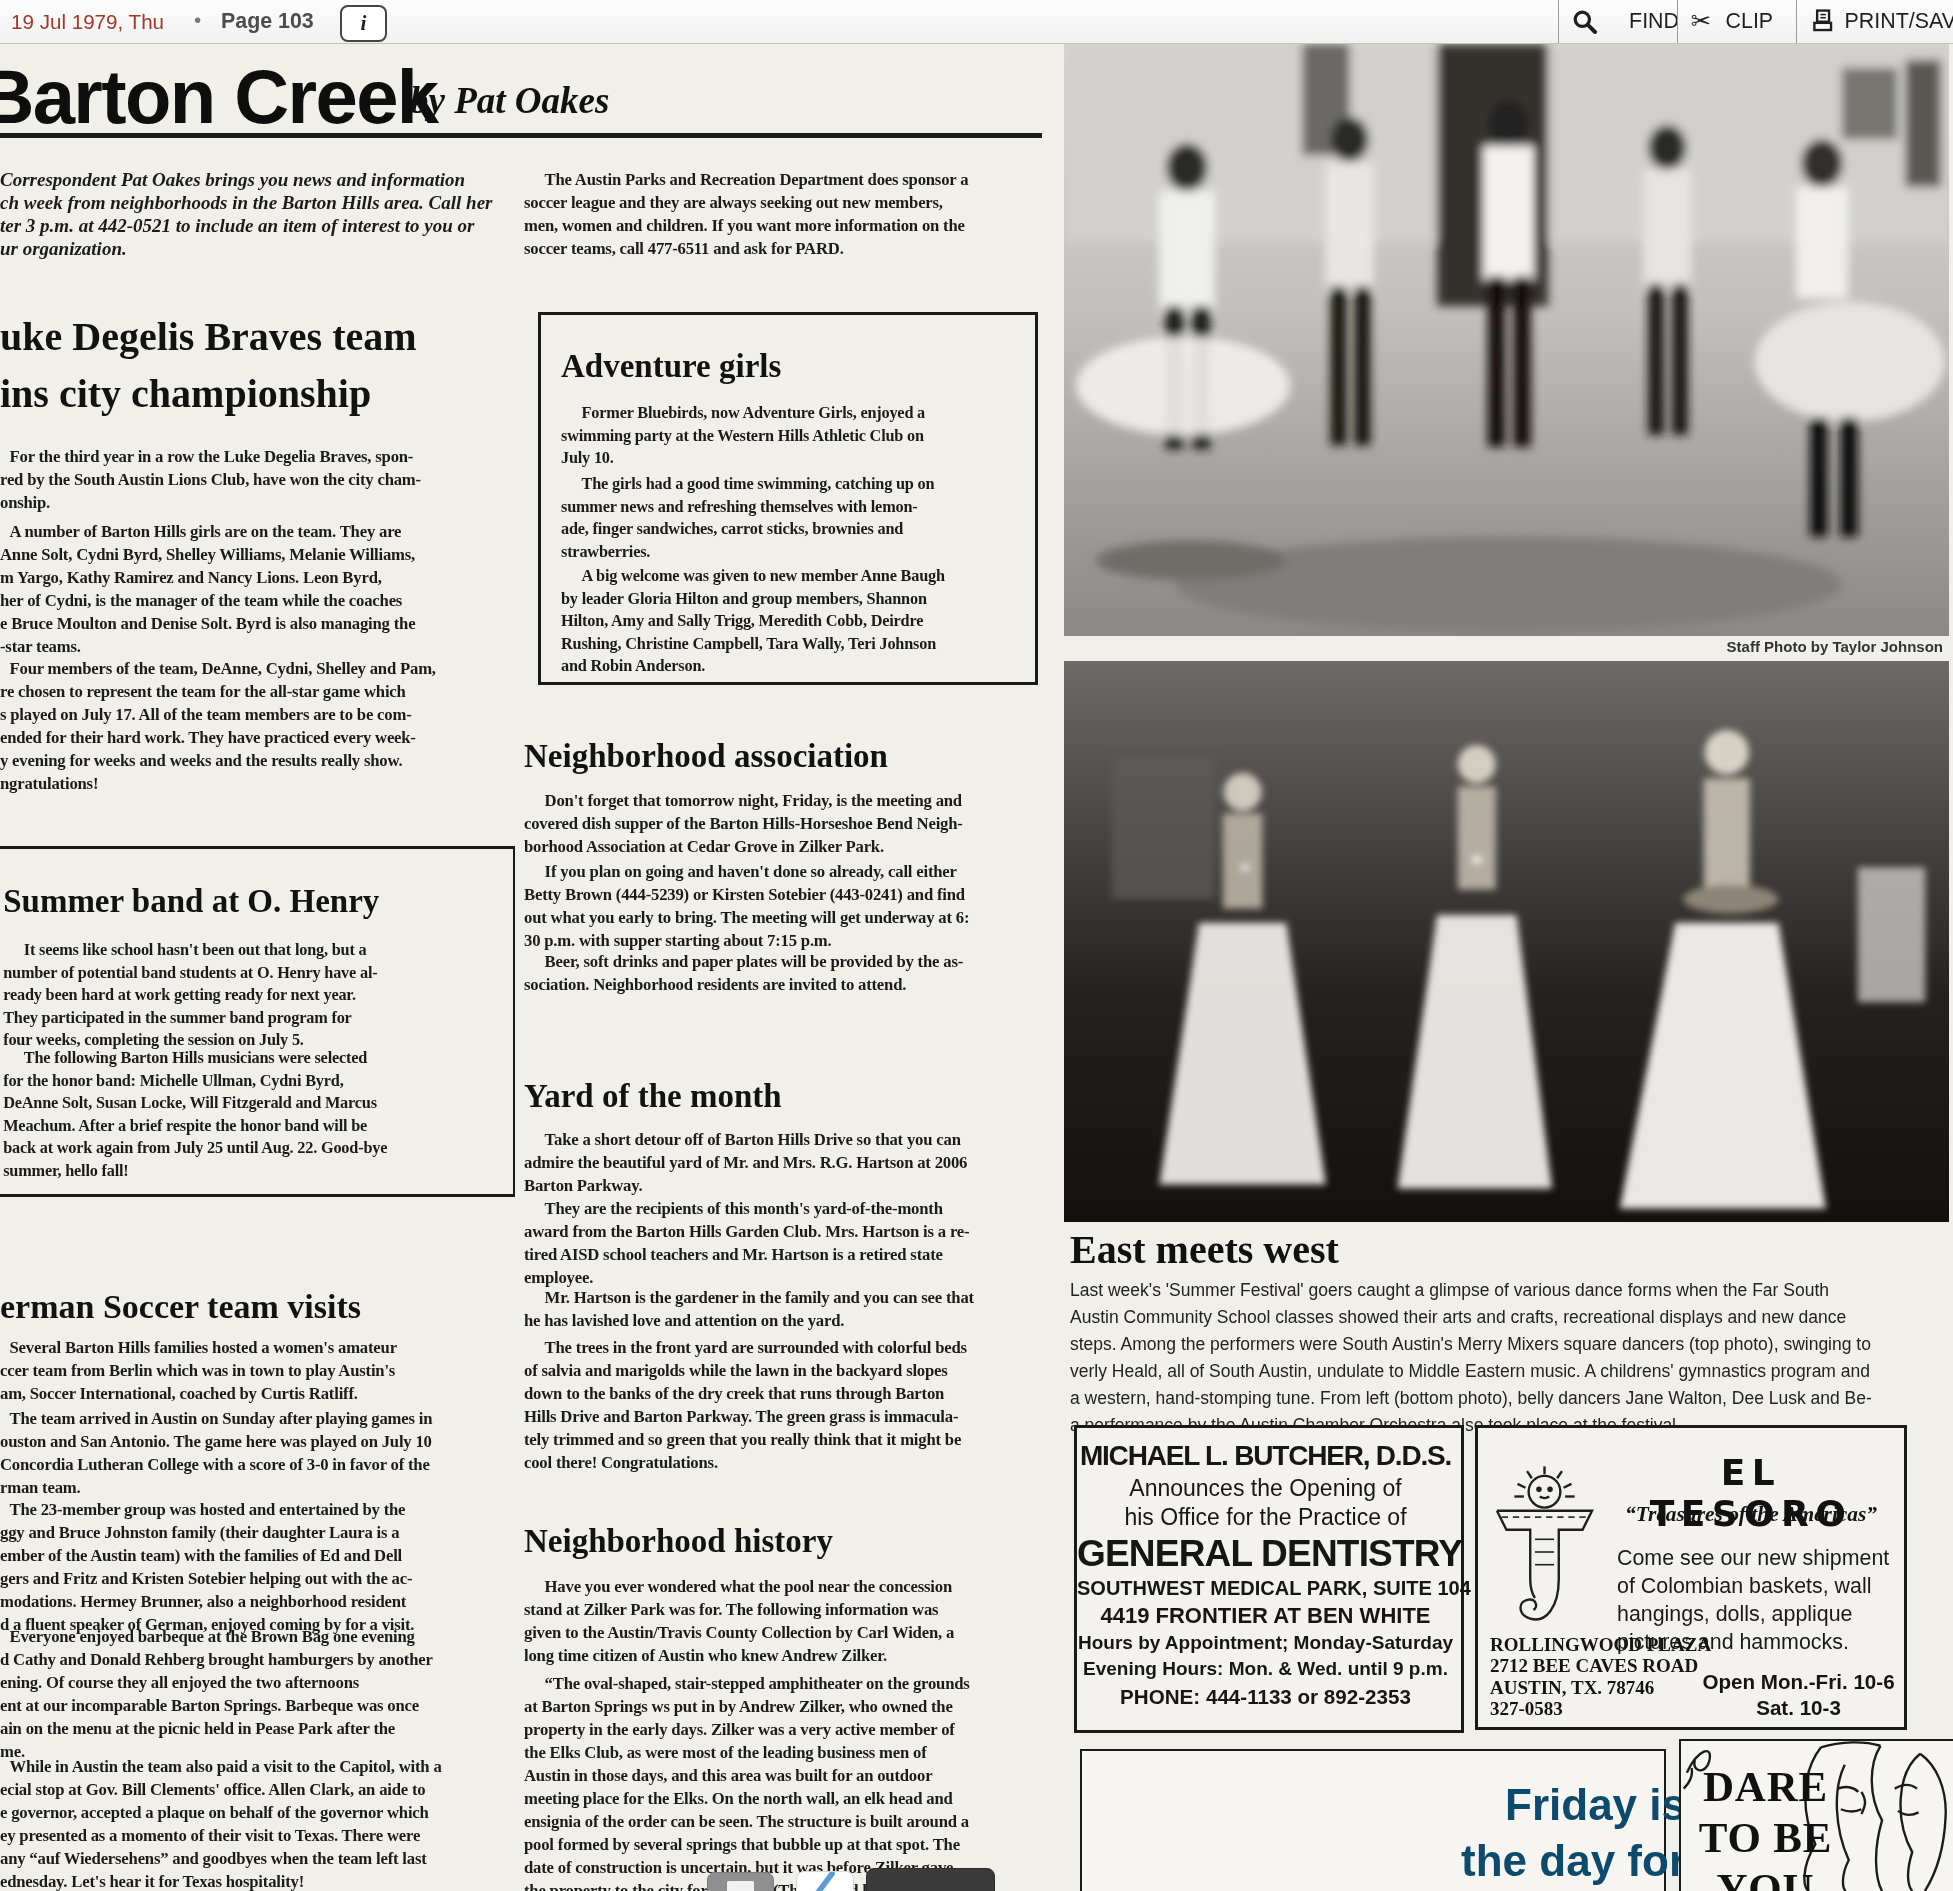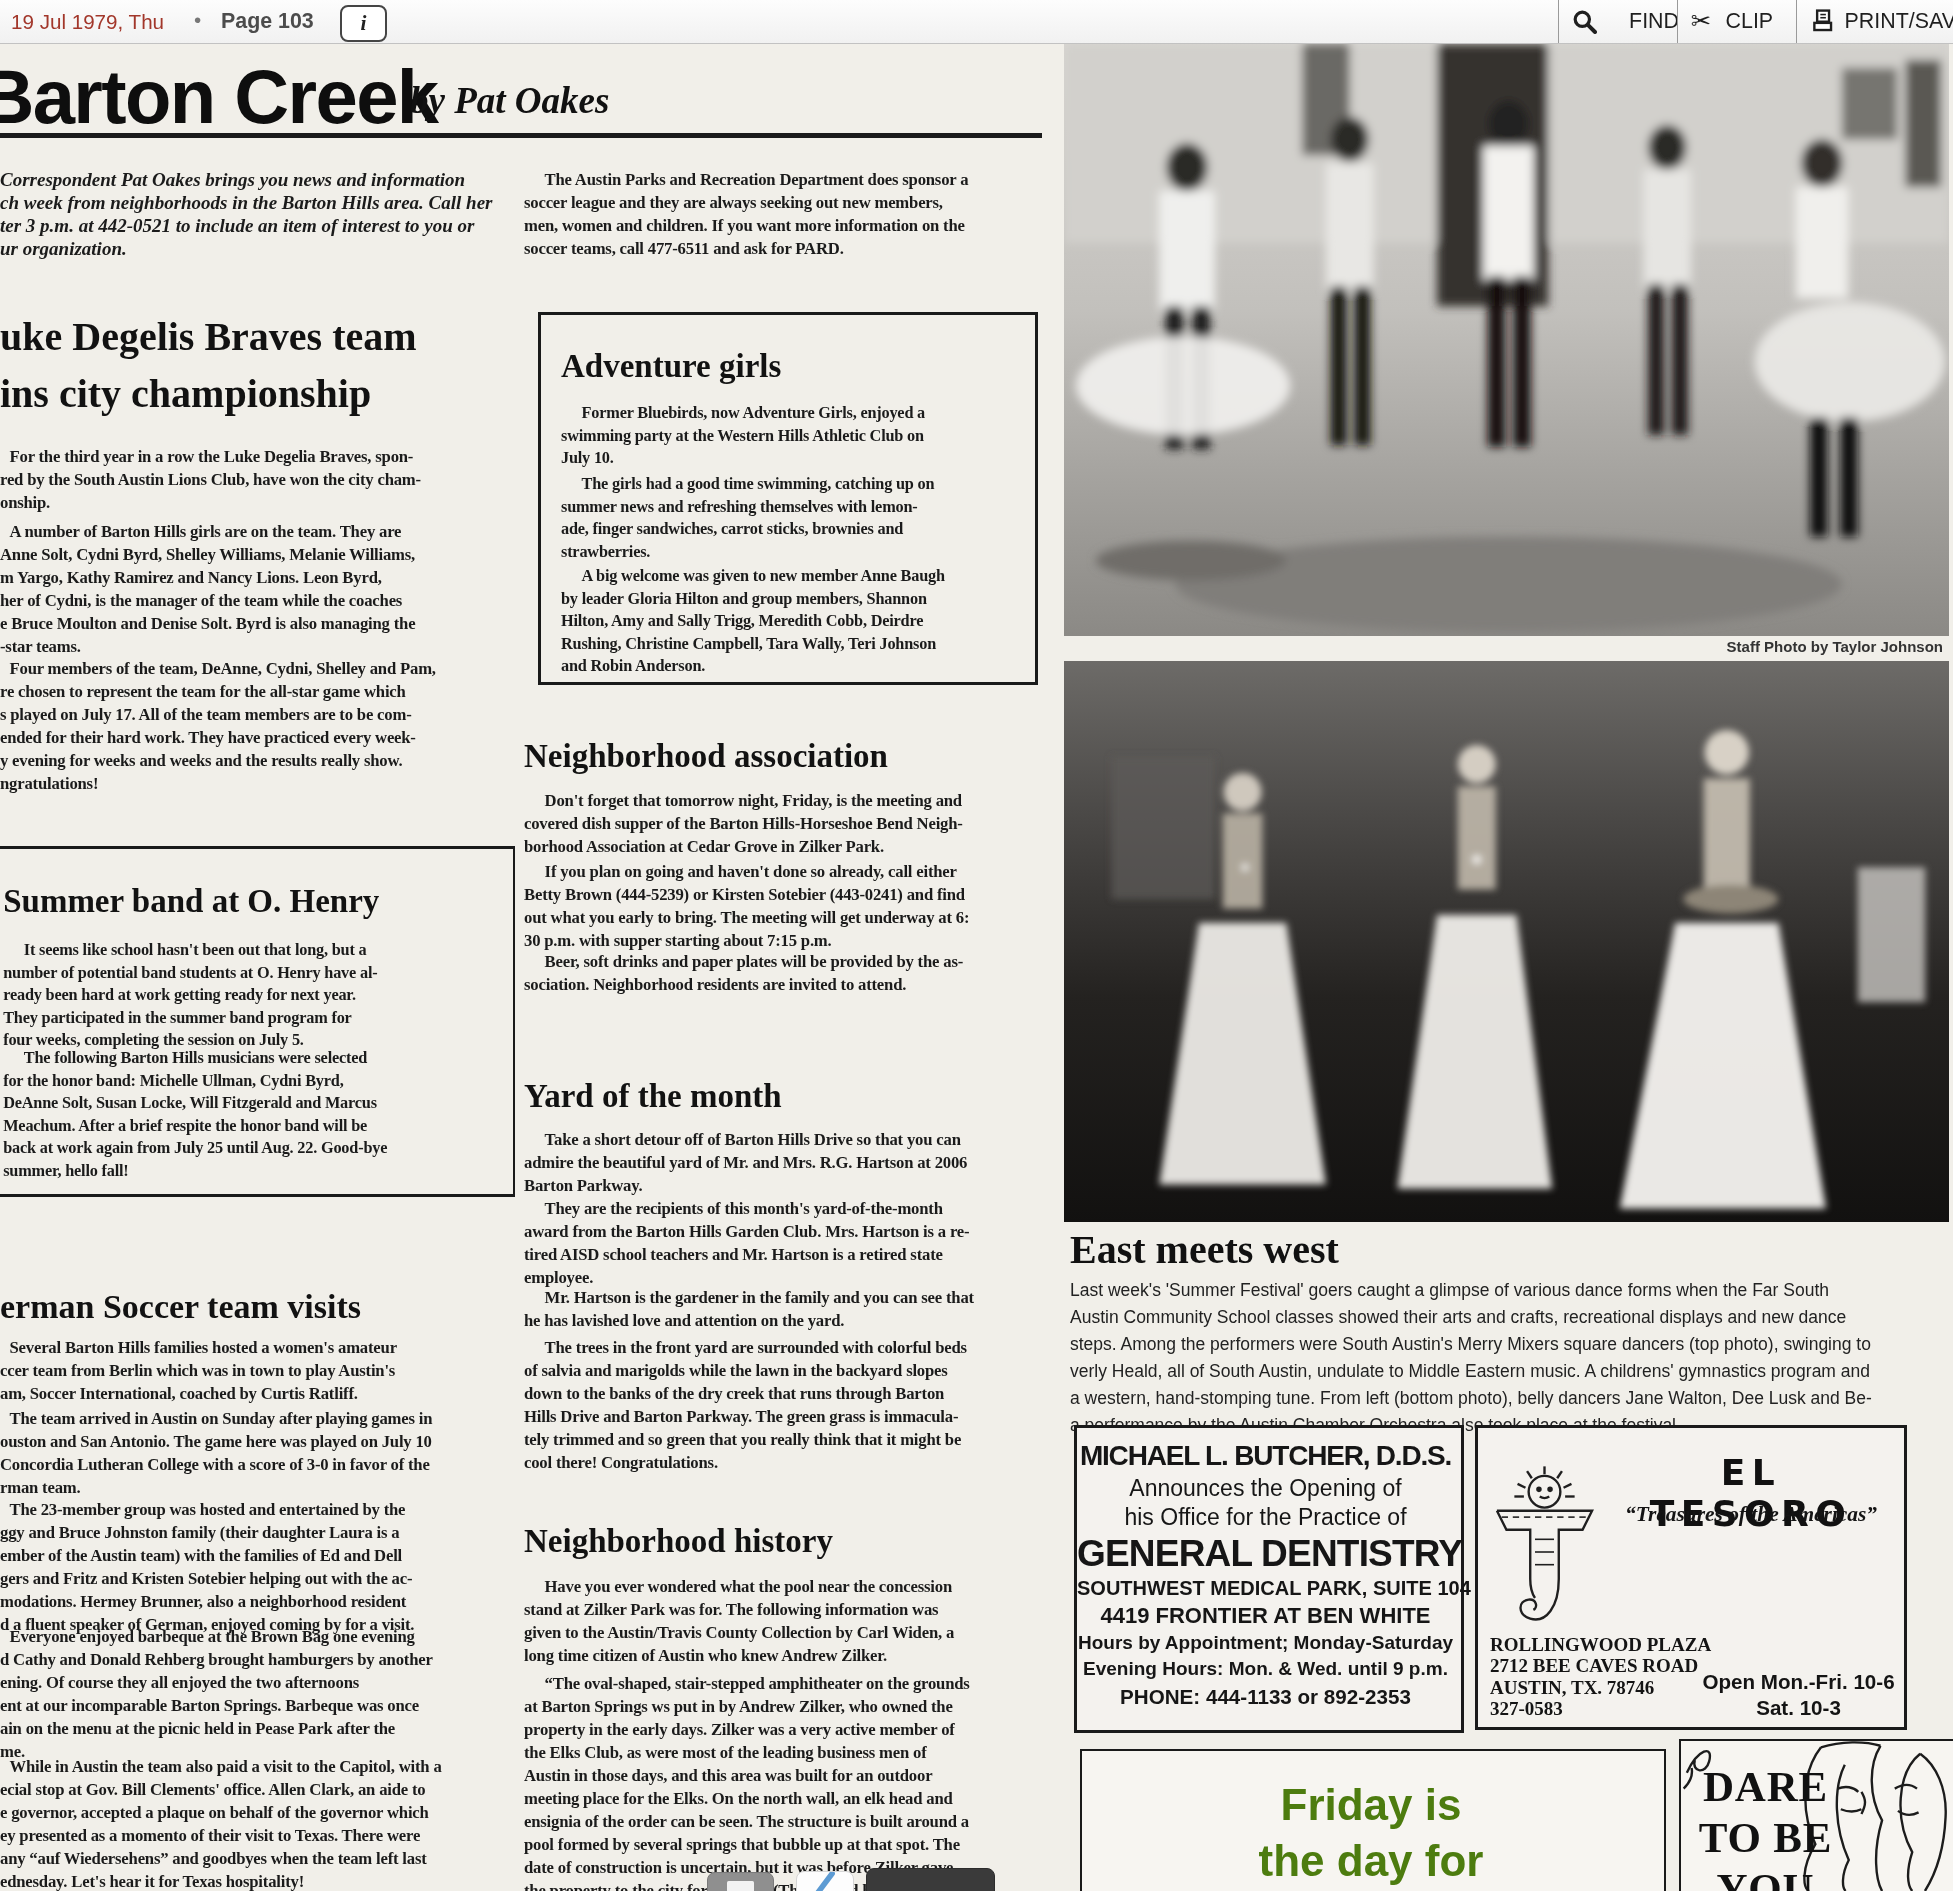--- a/index.html
+++ b/index.html
@@ -413,33 +413,39 @@
                 <line x1="58" y1="116" x2="82" y2="116"></line>
                 <line x1="58" y1="132" x2="82" y2="132"></line>
           </g>
         </g>
       </svg>
     </div>
     <div style="position:absolute;left:1612px;top:1452px;width:278px;text-align:center;color:#111;">
       <span id="tesoro-name">EL TESORO</span>
     </div>
     <div style="position:absolute;left:1612px;top:1502px;width:278px;text-align:center;font:italic bold 21.4px 'Liberation Serif',serif;color:#141414;">“Treasures of the Americas”</div>
+    <div style="position:absolute;left:1617px;top:1544px;font:21.4px/28px 'Liberation Sans',sans-serif;color:#1a1a1a;">
+          <div class="ln">Come see our new shipment</div>
+          <div class="ln">of Colombian baskets, wall</div>
+          <div class="ln">hangings, dolls, applique</div>
+          <div class="ln">pictures and hammocks.</div>
+        </div>
     <div style="position:absolute;left:1490px;top:1634px;font:bold 19px/21.4px 'Liberation Serif',serif;color:#141414;">
           <div class="ln">ROLLINGWOOD PLAZA</div>
           <div class="ln">2712 BEE CAVES ROAD</div>
           <div class="ln">AUSTIN, TX. 78746</div>
           <div class="ln">327-0583</div>
         </div>
     <div style="position:absolute;left:1699px;top:1669px;width:199px;text-align:center;font:bold 20.6px/26px 'Liberation Sans',sans-serif;color:#141414;">
           <div class="ln">Open Mon.-Fri. 10-6</div>
           <div class="ln">Sat. 10-3</div>
         </div>
 
     <div class="nbox" style="left:1080px;top:1749px;width:582px;height:159px;border-width:2.4px;background:#f7f5f1;"></div>
-    <div style="position:absolute;left:1080px;top:1777px;width:582px;text-align:center;font:bold 44px/56px 'Liberation Sans',sans-serif;color:#4d7c0f;">
+    <div style="position:absolute;left:1080px;top:1777px;width:582px;text-align:right;font:bold 44px/56px 'Liberation Sans',sans-serif;color:#0c4a6e;padding-left:24px;">
           <div class="ln">Friday is</div>
           <div class="ln">the day for</div>
         </div>
 
     <div class="nbox" style="left:1679px;top:1739px;width:286px;height:167px;border-width:2.4px;background:#f7f5f1;"></div>
     <div style="position:absolute;left:1682px;top:1741px;">
       <svg width="270" height="150" viewBox="0 0 340 189">
         <g stroke="#1c1c1c" fill="none" stroke-width="3">
           <path d="M6,40 C20,10 40,4 34,26 C30,42 12,40 16,24"></path>
           <path d="M2,60 C10,52 14,44 12,34"></path>

